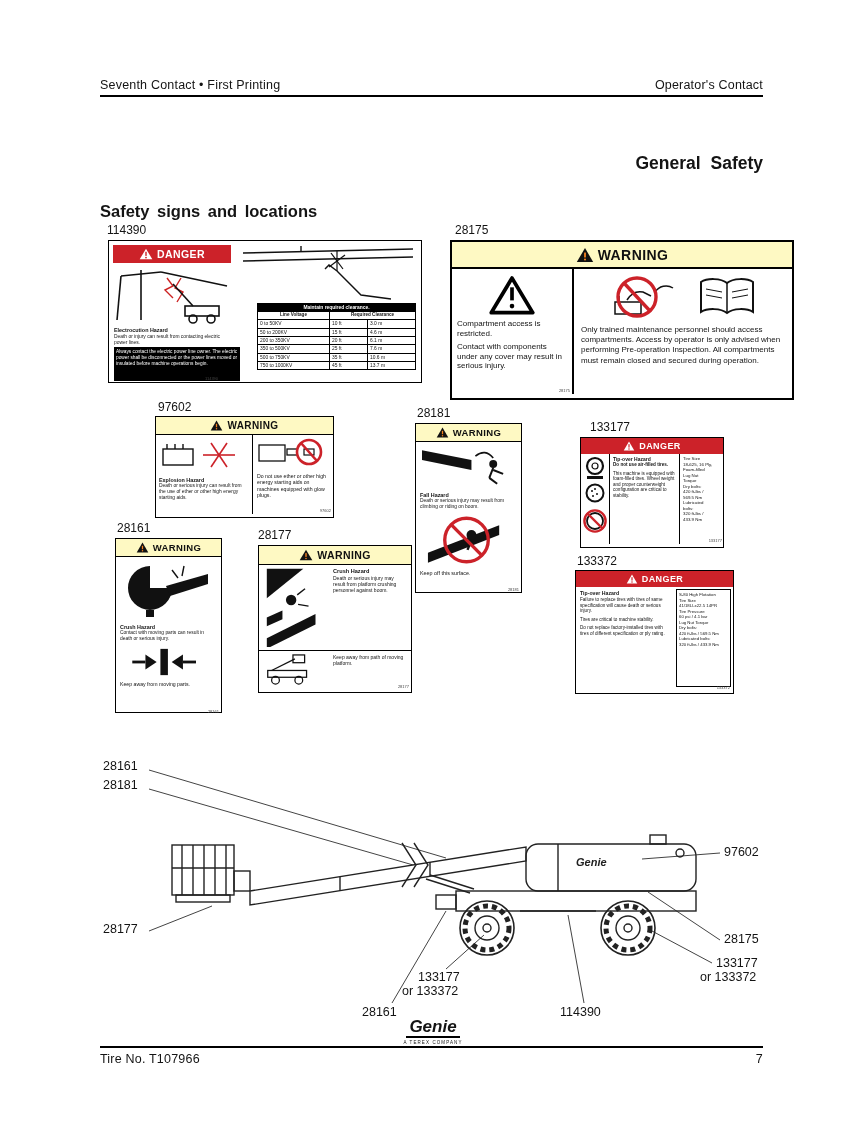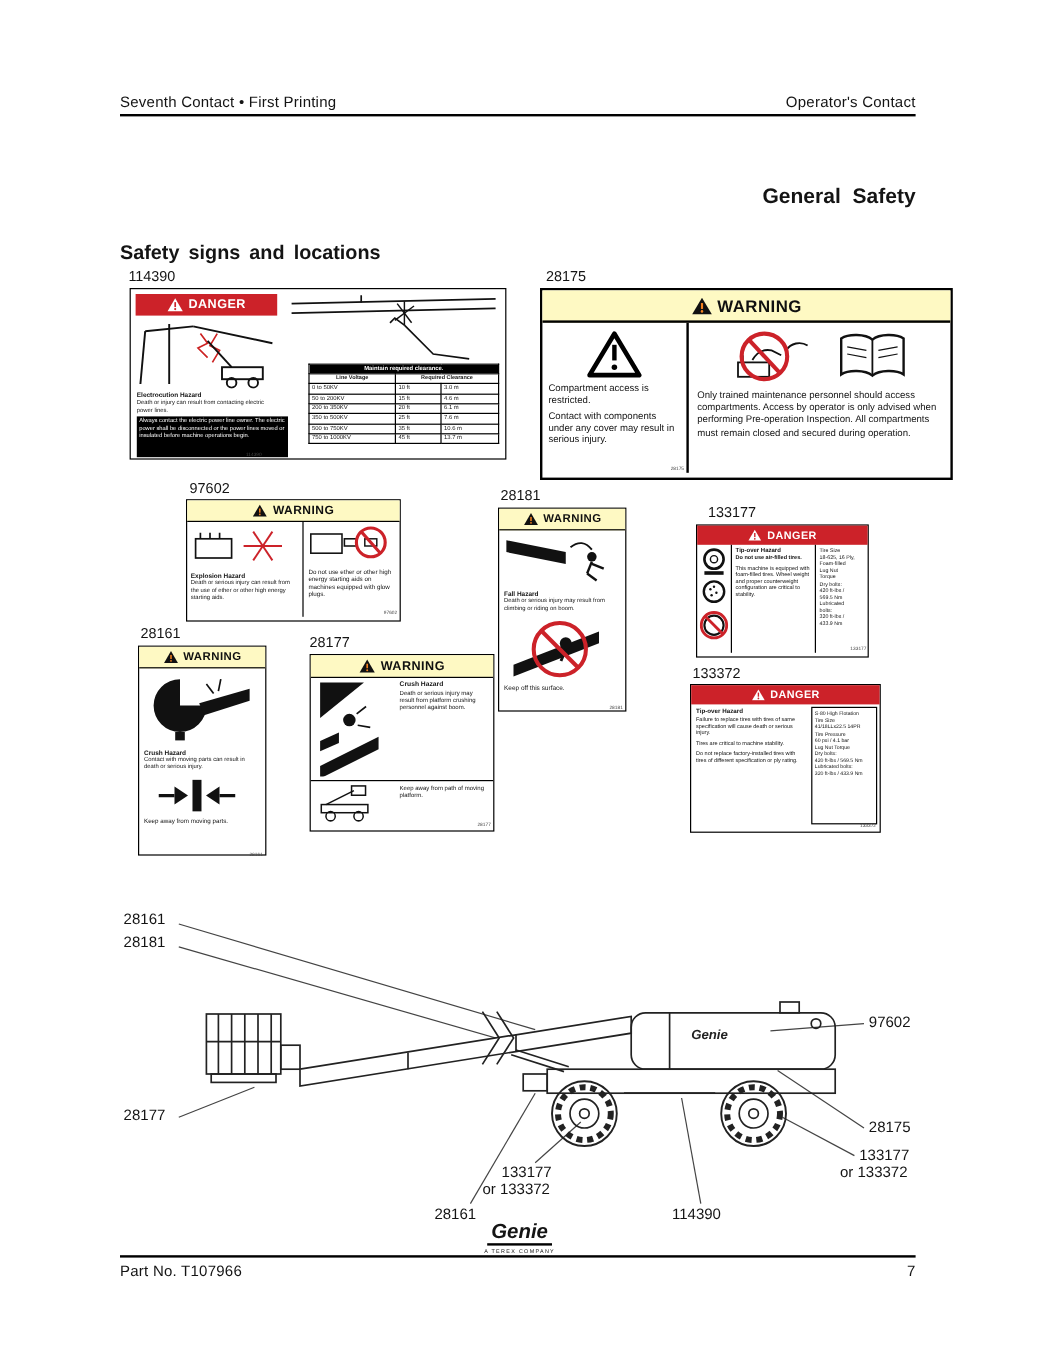--- a/index.html
+++ b/index.html
@@ -495,16 +495,16 @@
   <div class="abs callout" style="left:402px;top:984px">or 133372</div>
   <div class="abs callout" style="left:362px;top:1005px">28161</div>
   <div class="abs callout" style="left:560px;top:1005px">114390</div>
 
   <div class="abs" style="left:383px;top:1018px;width:100px;text-align:center">
     <div style="display:inline-block;font-size:17px;font-weight:bold;font-style:italic;line-height:1;border-bottom:2px solid #000;padding:0 3px 1px">Genie</div>
     <div style="font-size:4.5px;letter-spacing:1.1px;margin-top:2px">A TEREX COMPANY</div>
   </div>
 
   <div class="abs rule" style="left:100px;top:1046px;width:663px"></div>
-  <div class="abs hdr" style="left:100px;top:1052px">Part No. T107966</div>
+  <div class="abs hdr" style="left:100px;top:1052px">Tire No. T107966</div>
   <div class="abs hdr" style="right:103px;top:1052px">7</div>
 
 </div>
 
 </body></html>

